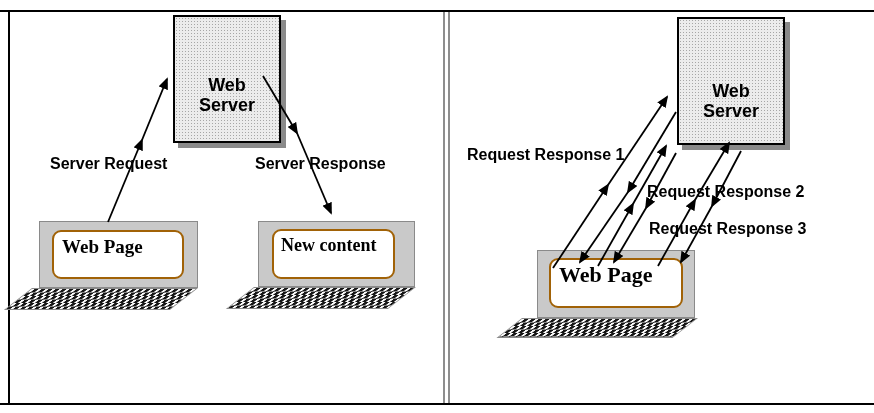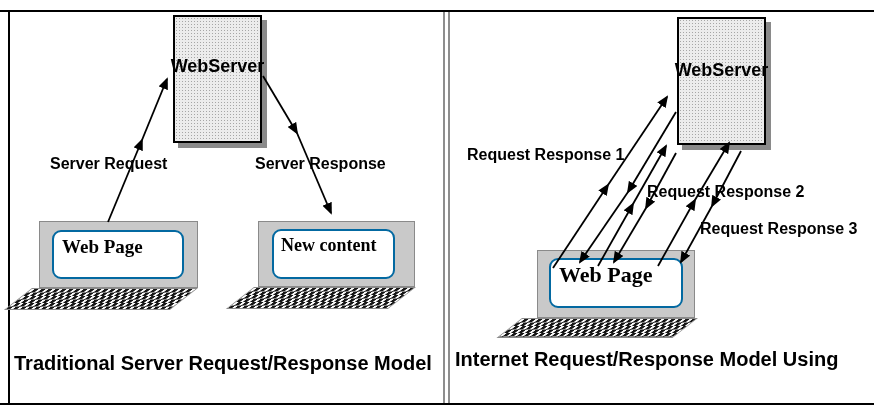--- a/index.html
+++ b/index.html
@@ -10,37 +10,37 @@
   
   .frame { position:absolute; background:#000; }
   .frame-top    { left:0; top:10px;  width:874px; height:2px; }
   .frame-bottom { left:0; top:403px; width:874px; height:2px; }
   .frame-left   { left:8px; top:10px; width:2px; height:395px; }
   .divider { position:absolute; top:12px; width:2px; height:391px; background:#8e8e8e; }
   .divider.d1 { left:443px; } .divider.d2 { left:448px; }
 
   
   .server {
-    position:absolute; width:89px; height:128px; box-sizing:border-box;
+    position:absolute; width:108px; height:128px; box-sizing:border-box;
     border:2px solid #000; box-shadow:5px 5px 0 0 #8a8a8a;
     background-color:#ececec;
     background-image:radial-gradient(#a6a6a6 0.8px, rgba(0,0,0,0) 0.9px);
     background-size:3px 3px;
-    display:flex; align-items:center; justify-content:center;
+    display:flex; flex-direction:column; align-items:center; justify-content:flex-end;
     font-weight:bold; font-size:18px; line-height:20px; text-align:center;
   }
   .server.s-left  { left:173px; top:15px; padding-bottom:26px; }
   .server.s-right { left:677px; top:17px; padding-bottom:22px; }
 
   
   .laptop-body {
     position:absolute; background:#c9c9c9; border:1px solid #8a8a8a; box-sizing:border-box;
   }
   .screen {
-    position:absolute; background:#ffffff; border:2px solid #0369a1; border-radius:9px;
+    position:absolute; background:#ffffff; border:2px solid #a16207; border-radius:9px;
     box-sizing:border-box; font-family:"Liberation Serif", serif; font-weight:bold;
   }
   .keyboard {
     position:absolute;
     background:repeating-conic-gradient(#161616 0% 25%, #fbfbfb 0% 50%);
     background-size:7px 7px;
     border:1px solid #8a8a8a; box-sizing:border-box;
     transform:skewX(-52deg); transform-origin:top left;
   }
   .lp1-body { left:39px;  top:221px; width:159px; height:67px; }
@@ -52,21 +52,21 @@
   .lp3-body { left:537px; top:250px; width:158px; height:68px; }
   .lp3-scr  { left:549px; top:258px; width:134px; height:50px; font-size:22px; padding:2px 0 0 8px; }
   .lp3-kbd  { left:522px; top:318px; width:176px; height:20px; }
 
   
   .label { position:absolute; font-weight:bold; font-size:16px; white-space:nowrap; z-index:5; }
   .lbl-server-request  { left:50px;  top:155px; }
   .lbl-server-response { left:255px; top:155px; }
   .lbl-rr1 { left:467px; top:146px; }
   .lbl-rr2 { left:647px; top:183px;text-align:center; }
-  .lbl-rr3 { left:700px; top:220px;text-align:center; }
+  .lbl-rr3 { left:649px; top:220px;text-align:center; }
   .caption { position:absolute; font-weight:bold; font-size:20px; line-height:22px; white-space:nowrap; z-index:5; }
   .cap-left  { left:14px;  top:352px; }
   .cap-right { left:455px; top:348px; }
 
   .arrows { position:absolute; left:0; top:0; z-index:4; pointer-events:none; }
 </style>
 </head>
 <body>
 
 <div class="canvas">
@@ -90,39 +90,37 @@
     <span>Web Page</span>
   </div>
   <div class="keyboard lp1-kbd"></div>
 
   <div class="laptop-body lp2-body"></div>
   <div class="screen lp2-scr">
     <div>New content</div>
   </div>
   <div class="keyboard lp2-kbd"></div>
 
-  <div class="caption cap-left">Traditional Server Request/Response Model</div>
 
   <div class="server s-right">
     <span>Web</span>
     <span>Server</span>
   </div>
 
   <div class="label lbl-rr1">Request Response 1</div>
   <div class="label lbl-rr2">Request Response 2</div>
   <div class="label lbl-rr3">Request Response 3</div>
 
   <div class="laptop-body lp3-body"></div>
   <div class="screen lp3-scr">
     <span>Web Page</span>
   </div>
   <div class="keyboard lp3-kbd"></div>
 
   <div class="caption cap-right">
-    <div>Internet Request/Response Model Using</div>
   </div>
 
   <svg class="arrows" width="874" height="413" viewBox="0 0 874 413">
     <defs>
       <marker id="ah" markerUnits="userSpaceOnUse" markerWidth="12" markerHeight="10" refX="10" refY="5" orient="auto">
         <path d="M0,0 L12,5 L0,10 z" fill="#000"></path>
       </marker>
     </defs>
     <g stroke="#000" stroke-width="1.8" fill="none">
 

